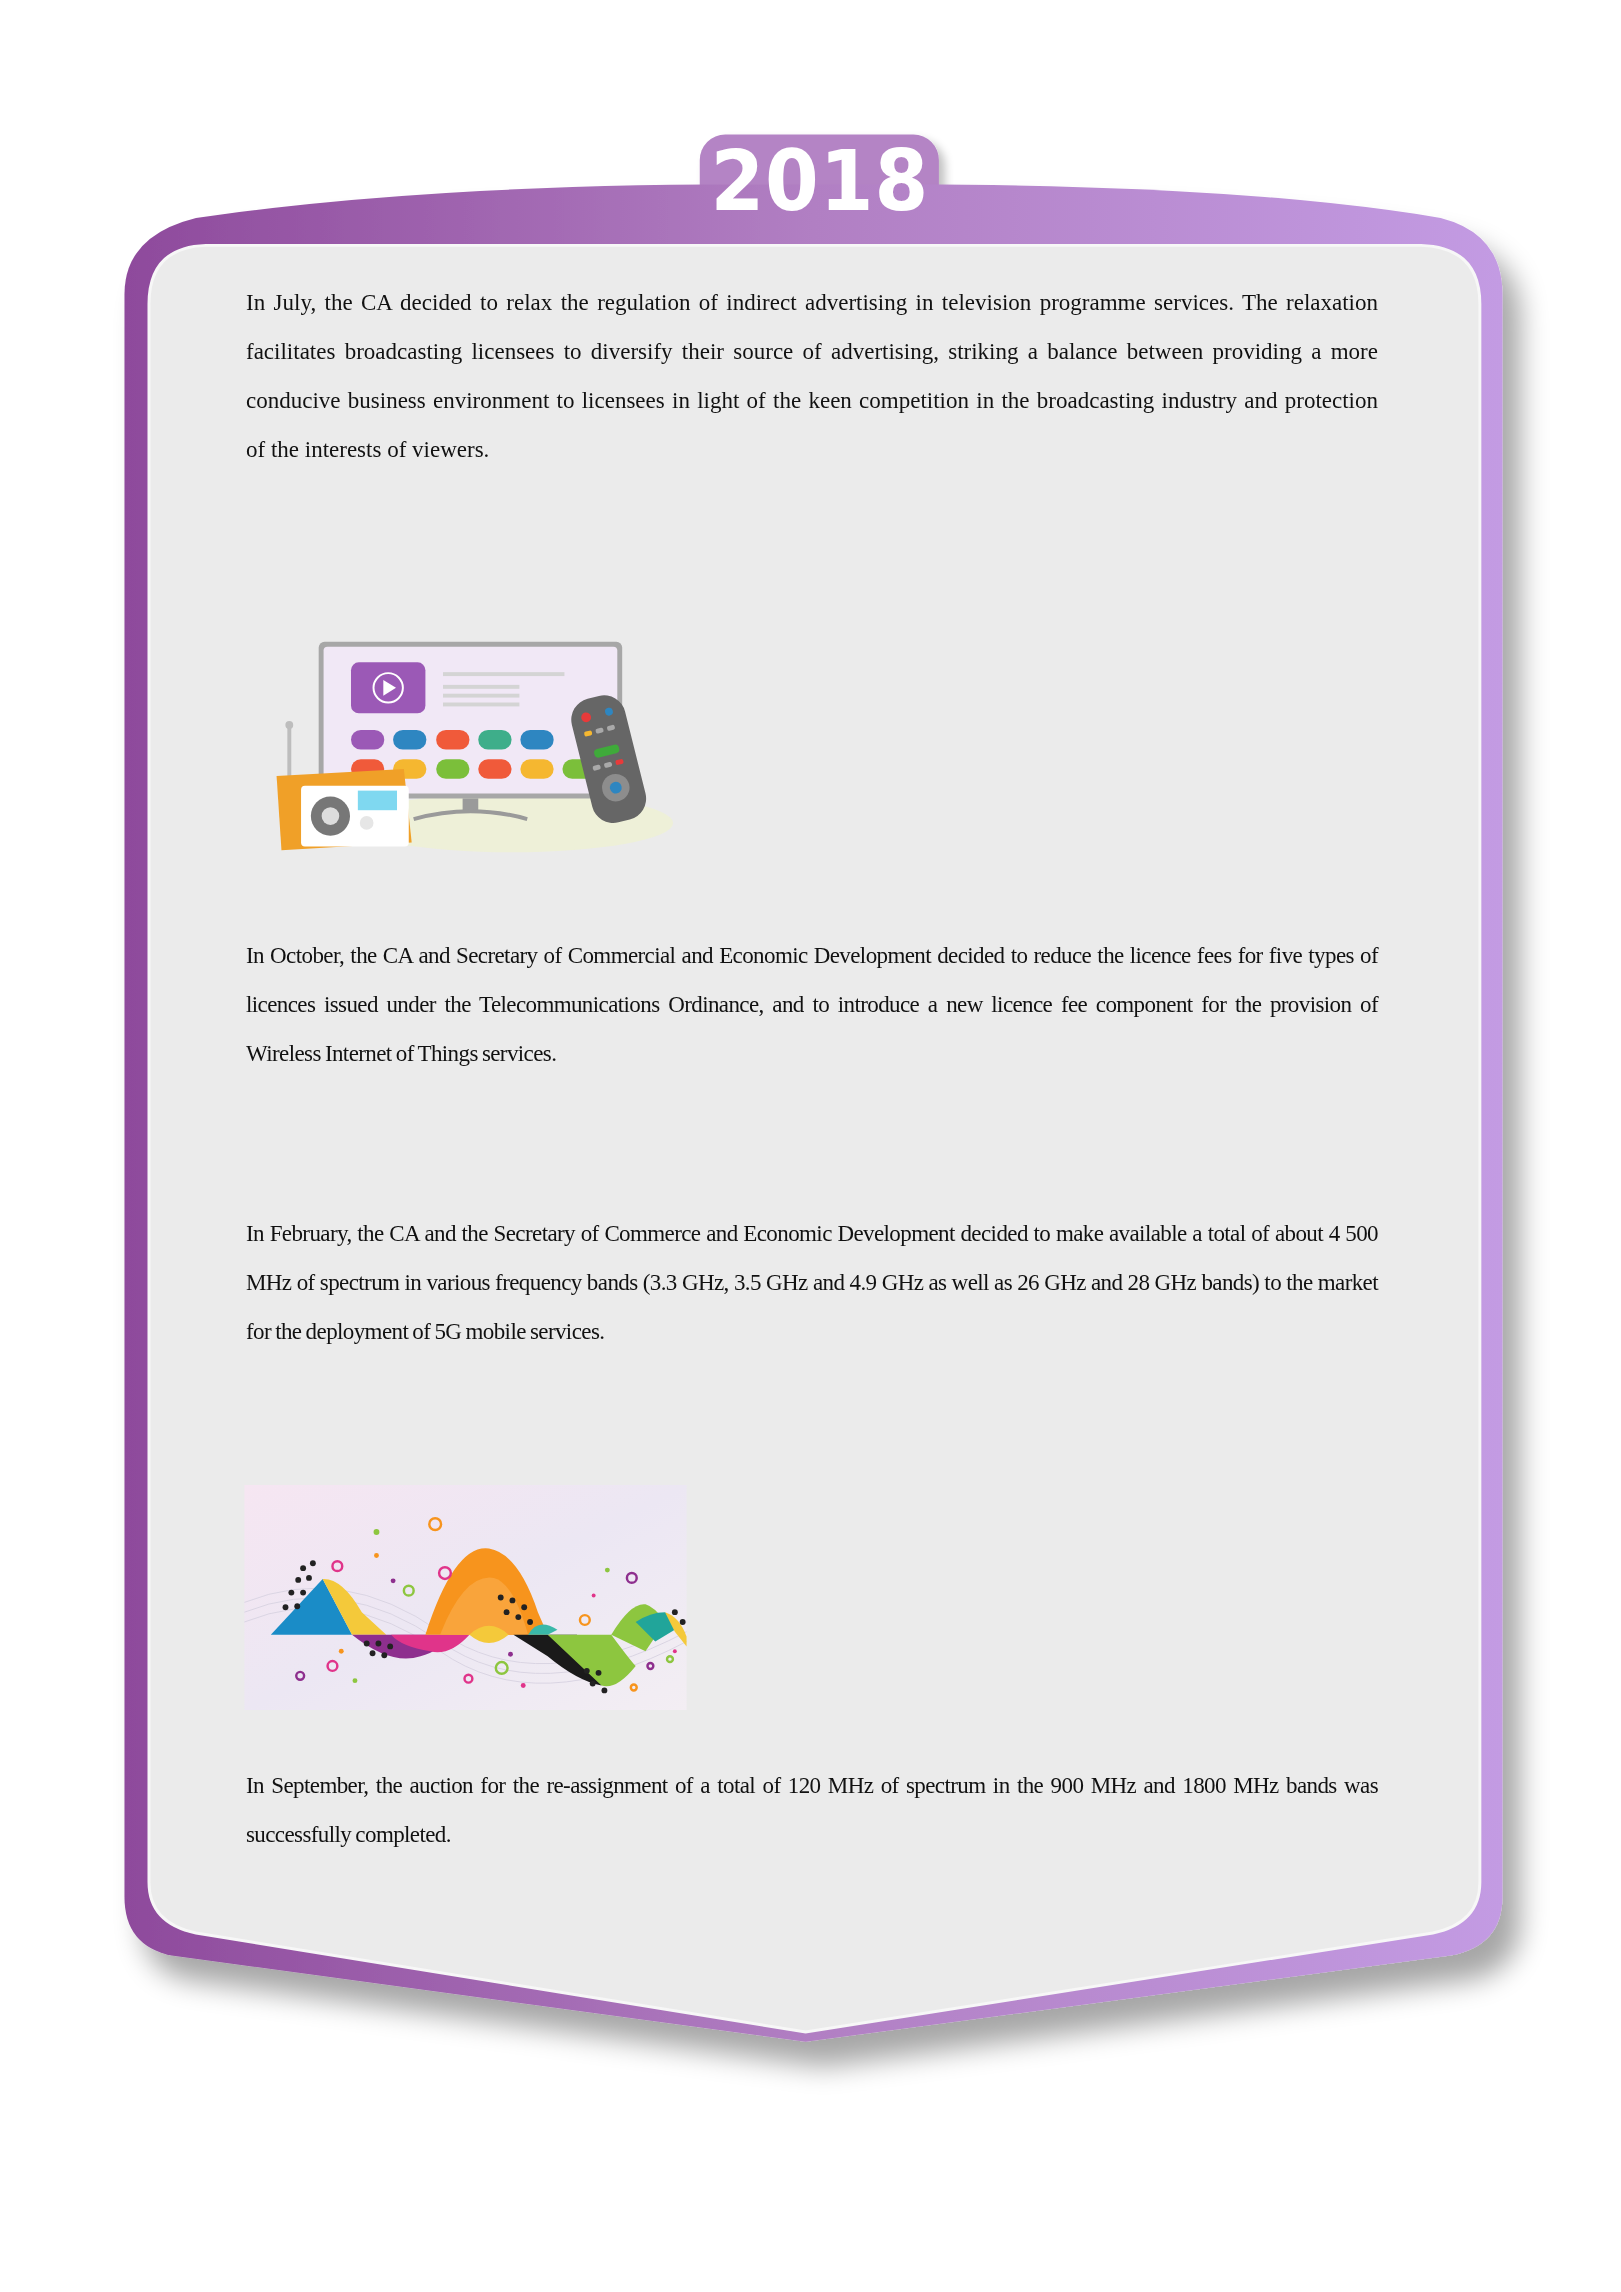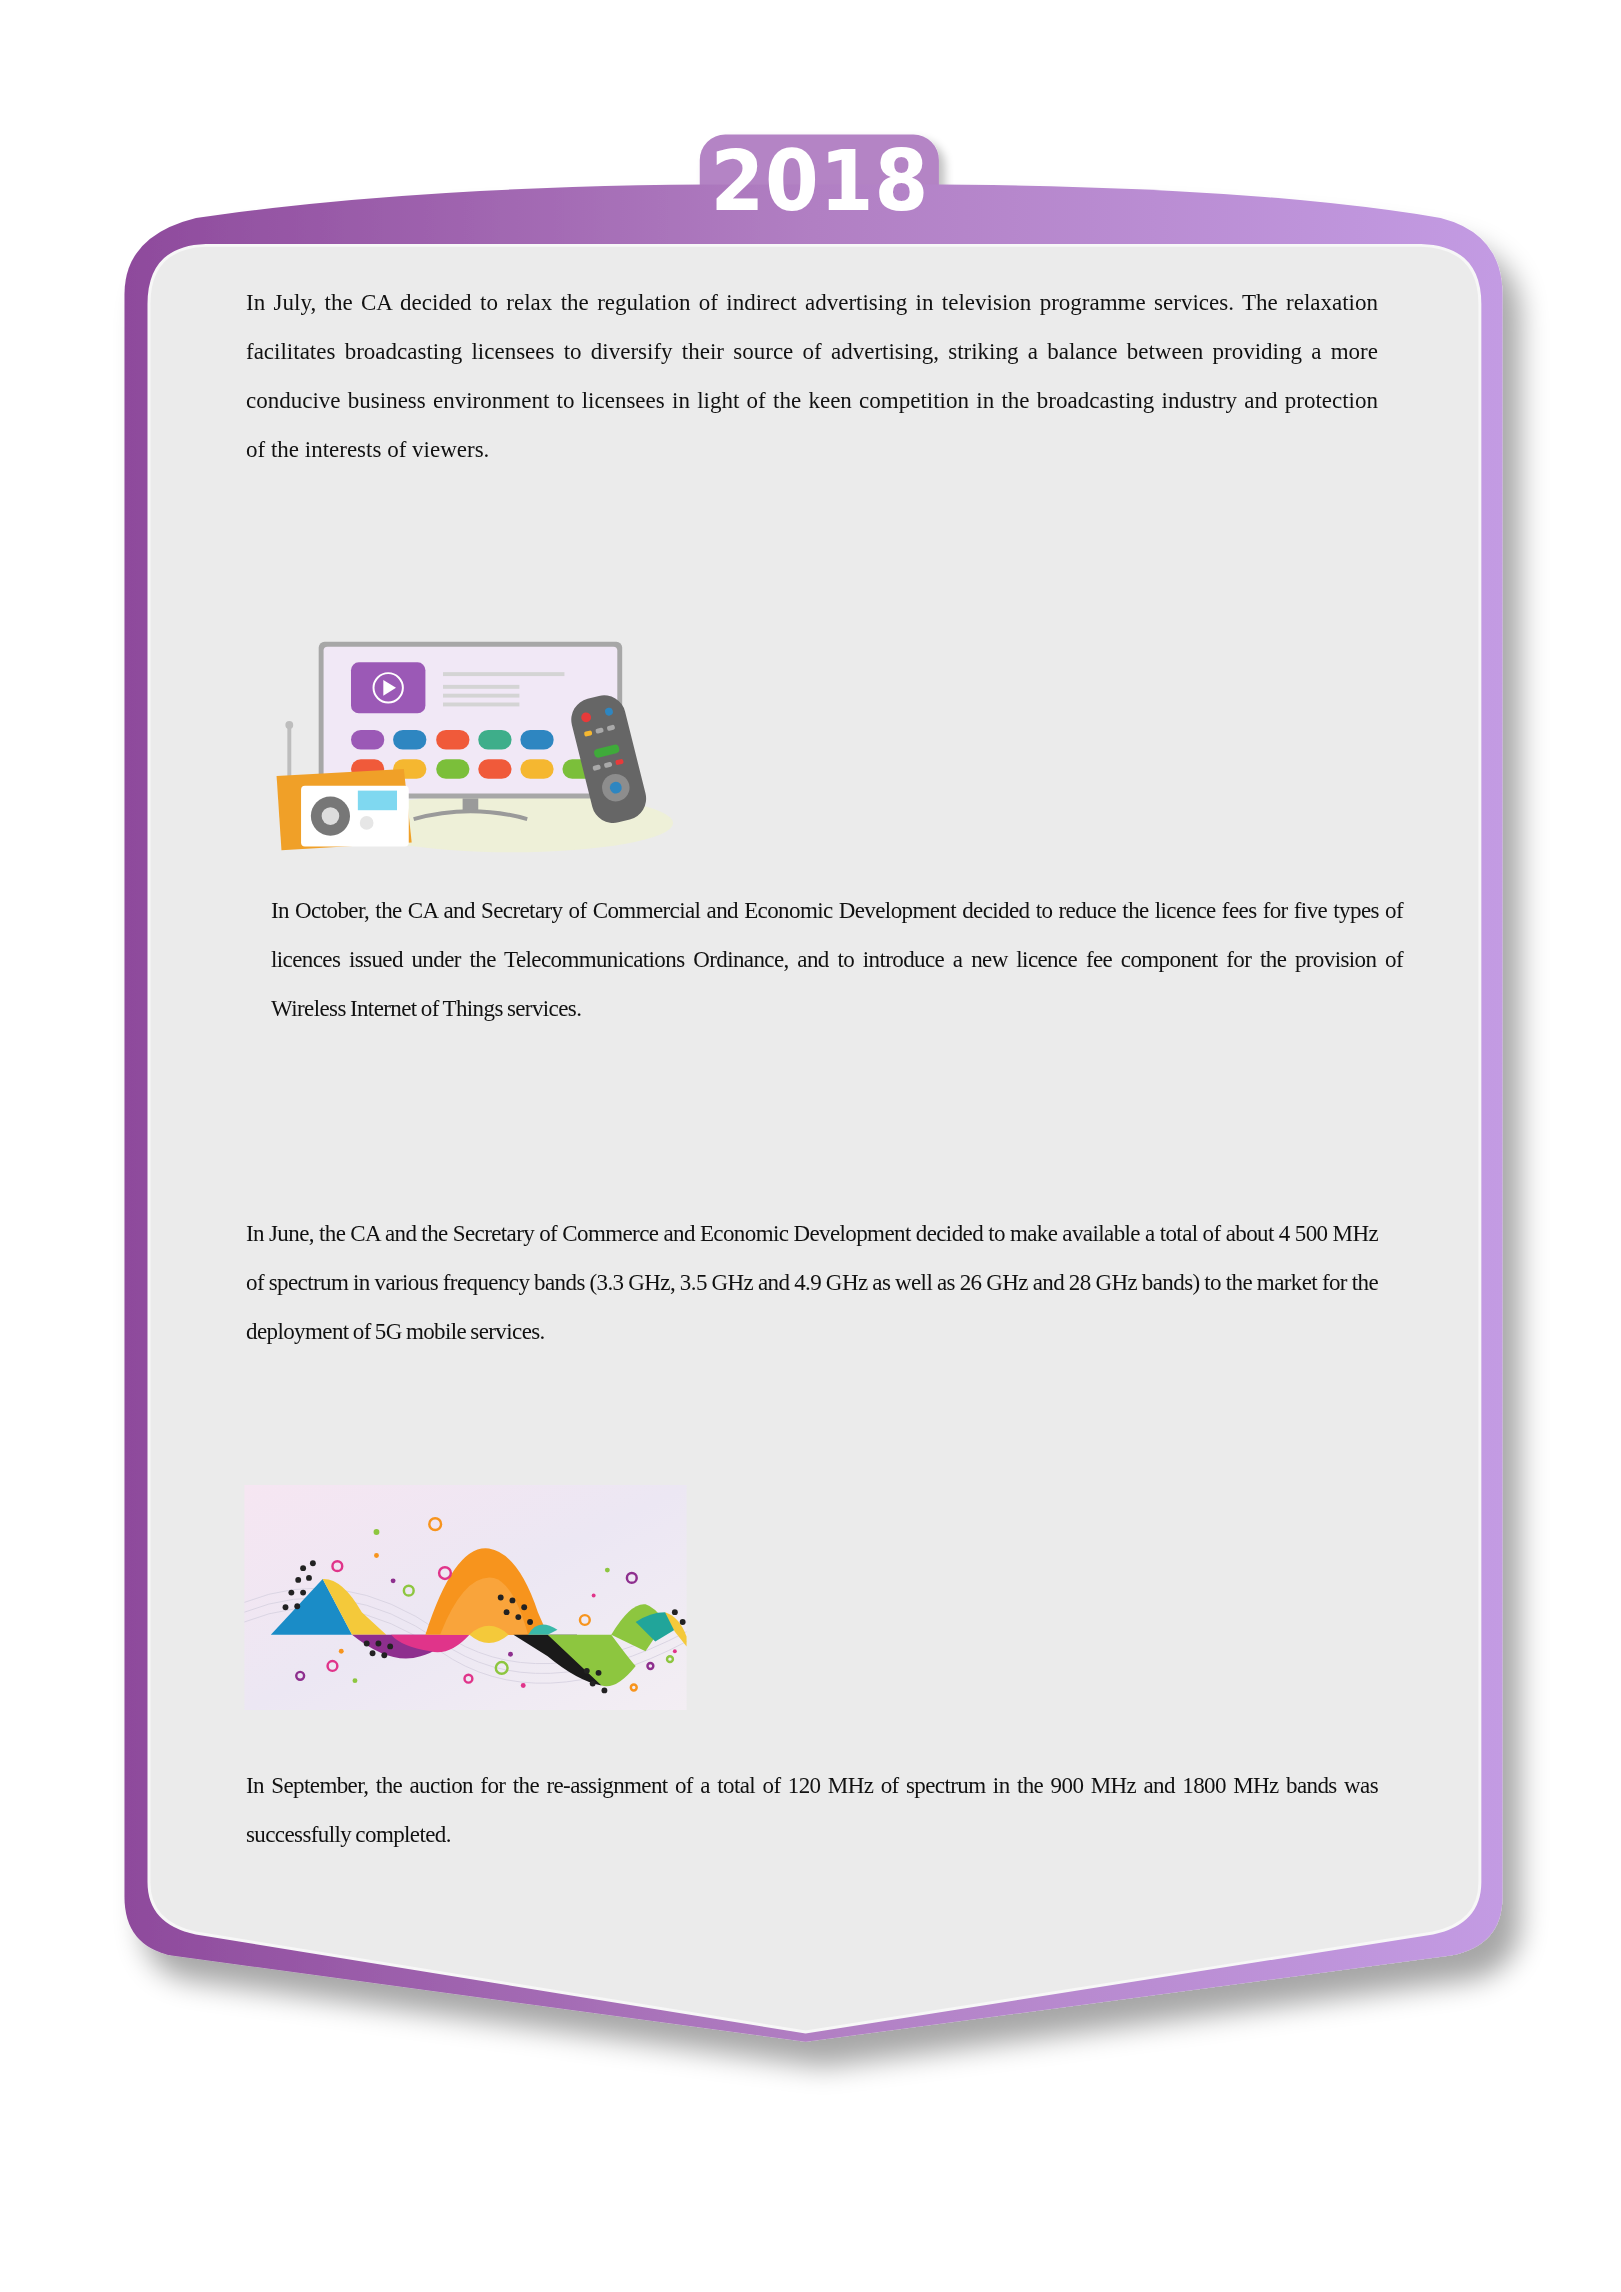--- a/index.html
+++ b/index.html
@@ -129,23 +129,23 @@
     <rect x="364" y="102" width="8" height="5" rx="2" fill="#a9a9a9"></rect>
     <rect x="345" y="122" width="26" height="9" rx="4" fill="#3faa3a"></rect>
     <rect x="340" y="138" width="8" height="5" rx="2" fill="#a9a9a9"></rect>
     <rect x="352" y="138" width="8" height="5" rx="2" fill="#a9a9a9"></rect>
     <rect x="364" y="138" width="8" height="5" rx="2" fill="#e83a3a"></rect>
     <circle cx="358" cy="165" r="14" fill="#8d8d8d"></circle>
     <circle cx="358" cy="165" r="6" fill="#2e86c1"></circle>
   </g>
 </svg>
 
-<p class="para condensed" style="top:886px;margin-left:25px;">In October, the CA and Secretary of Commercial and Economic Development decided to reduce the licence fees for five types of licences issued under the Telecommunications Ordinance, and to introduce a new licence fee component for the provision of Wireless Internet of Things services.</p>
-
-<p class="para condensed" style="top:1209px;">In June, the CA and the Secretary of Commerce and Economic Development decided to make available a total of about 4 500 MHz of spectrum in various frequency bands (3.3 GHz, 3.5 GHz and 4.9 GHz as well as 26 GHz and 28 GHz bands) to the market for the deployment of 5G mobile services.</p>
+<p class="para condensed" style="top:931px;">In October, the CA and Secretary of Commercial and Economic Development decided to reduce the licence fees for five types of licences issued under the Telecommunications Ordinance, and to introduce a new licence fee component for the provision of Wireless Internet of Things services.</p>
+
+<p class="para condensed" style="top:1209px;">In February, the CA and the Secretary of Commerce and Economic Development decided to make available a total of about 4 500 MHz of spectrum in various frequency bands (3.3 GHz, 3.5 GHz and 4.9 GHz as well as 26 GHz and 28 GHz bands) to the market for the deployment of 5G mobile services.</p>
 
 <svg class="illus" style="left:244px; top:1485px;" width="443" height="225" viewBox="0 0 452 230" xmlns="http://www.w3.org/2000/svg">
   <defs>
     <linearGradient id="waveBg" x1="0" y1="0" x2="1" y2="1">
       <stop offset="0" stop-color="#f6e6f2"></stop>
       <stop offset="0.5" stop-color="#ece7f3"></stop>
       <stop offset="1" stop-color="#f3eef3"></stop>
     </linearGradient>
   </defs>
   <rect x="0" y="0" width="452" height="230" fill="url(#waveBg)"></rect>

